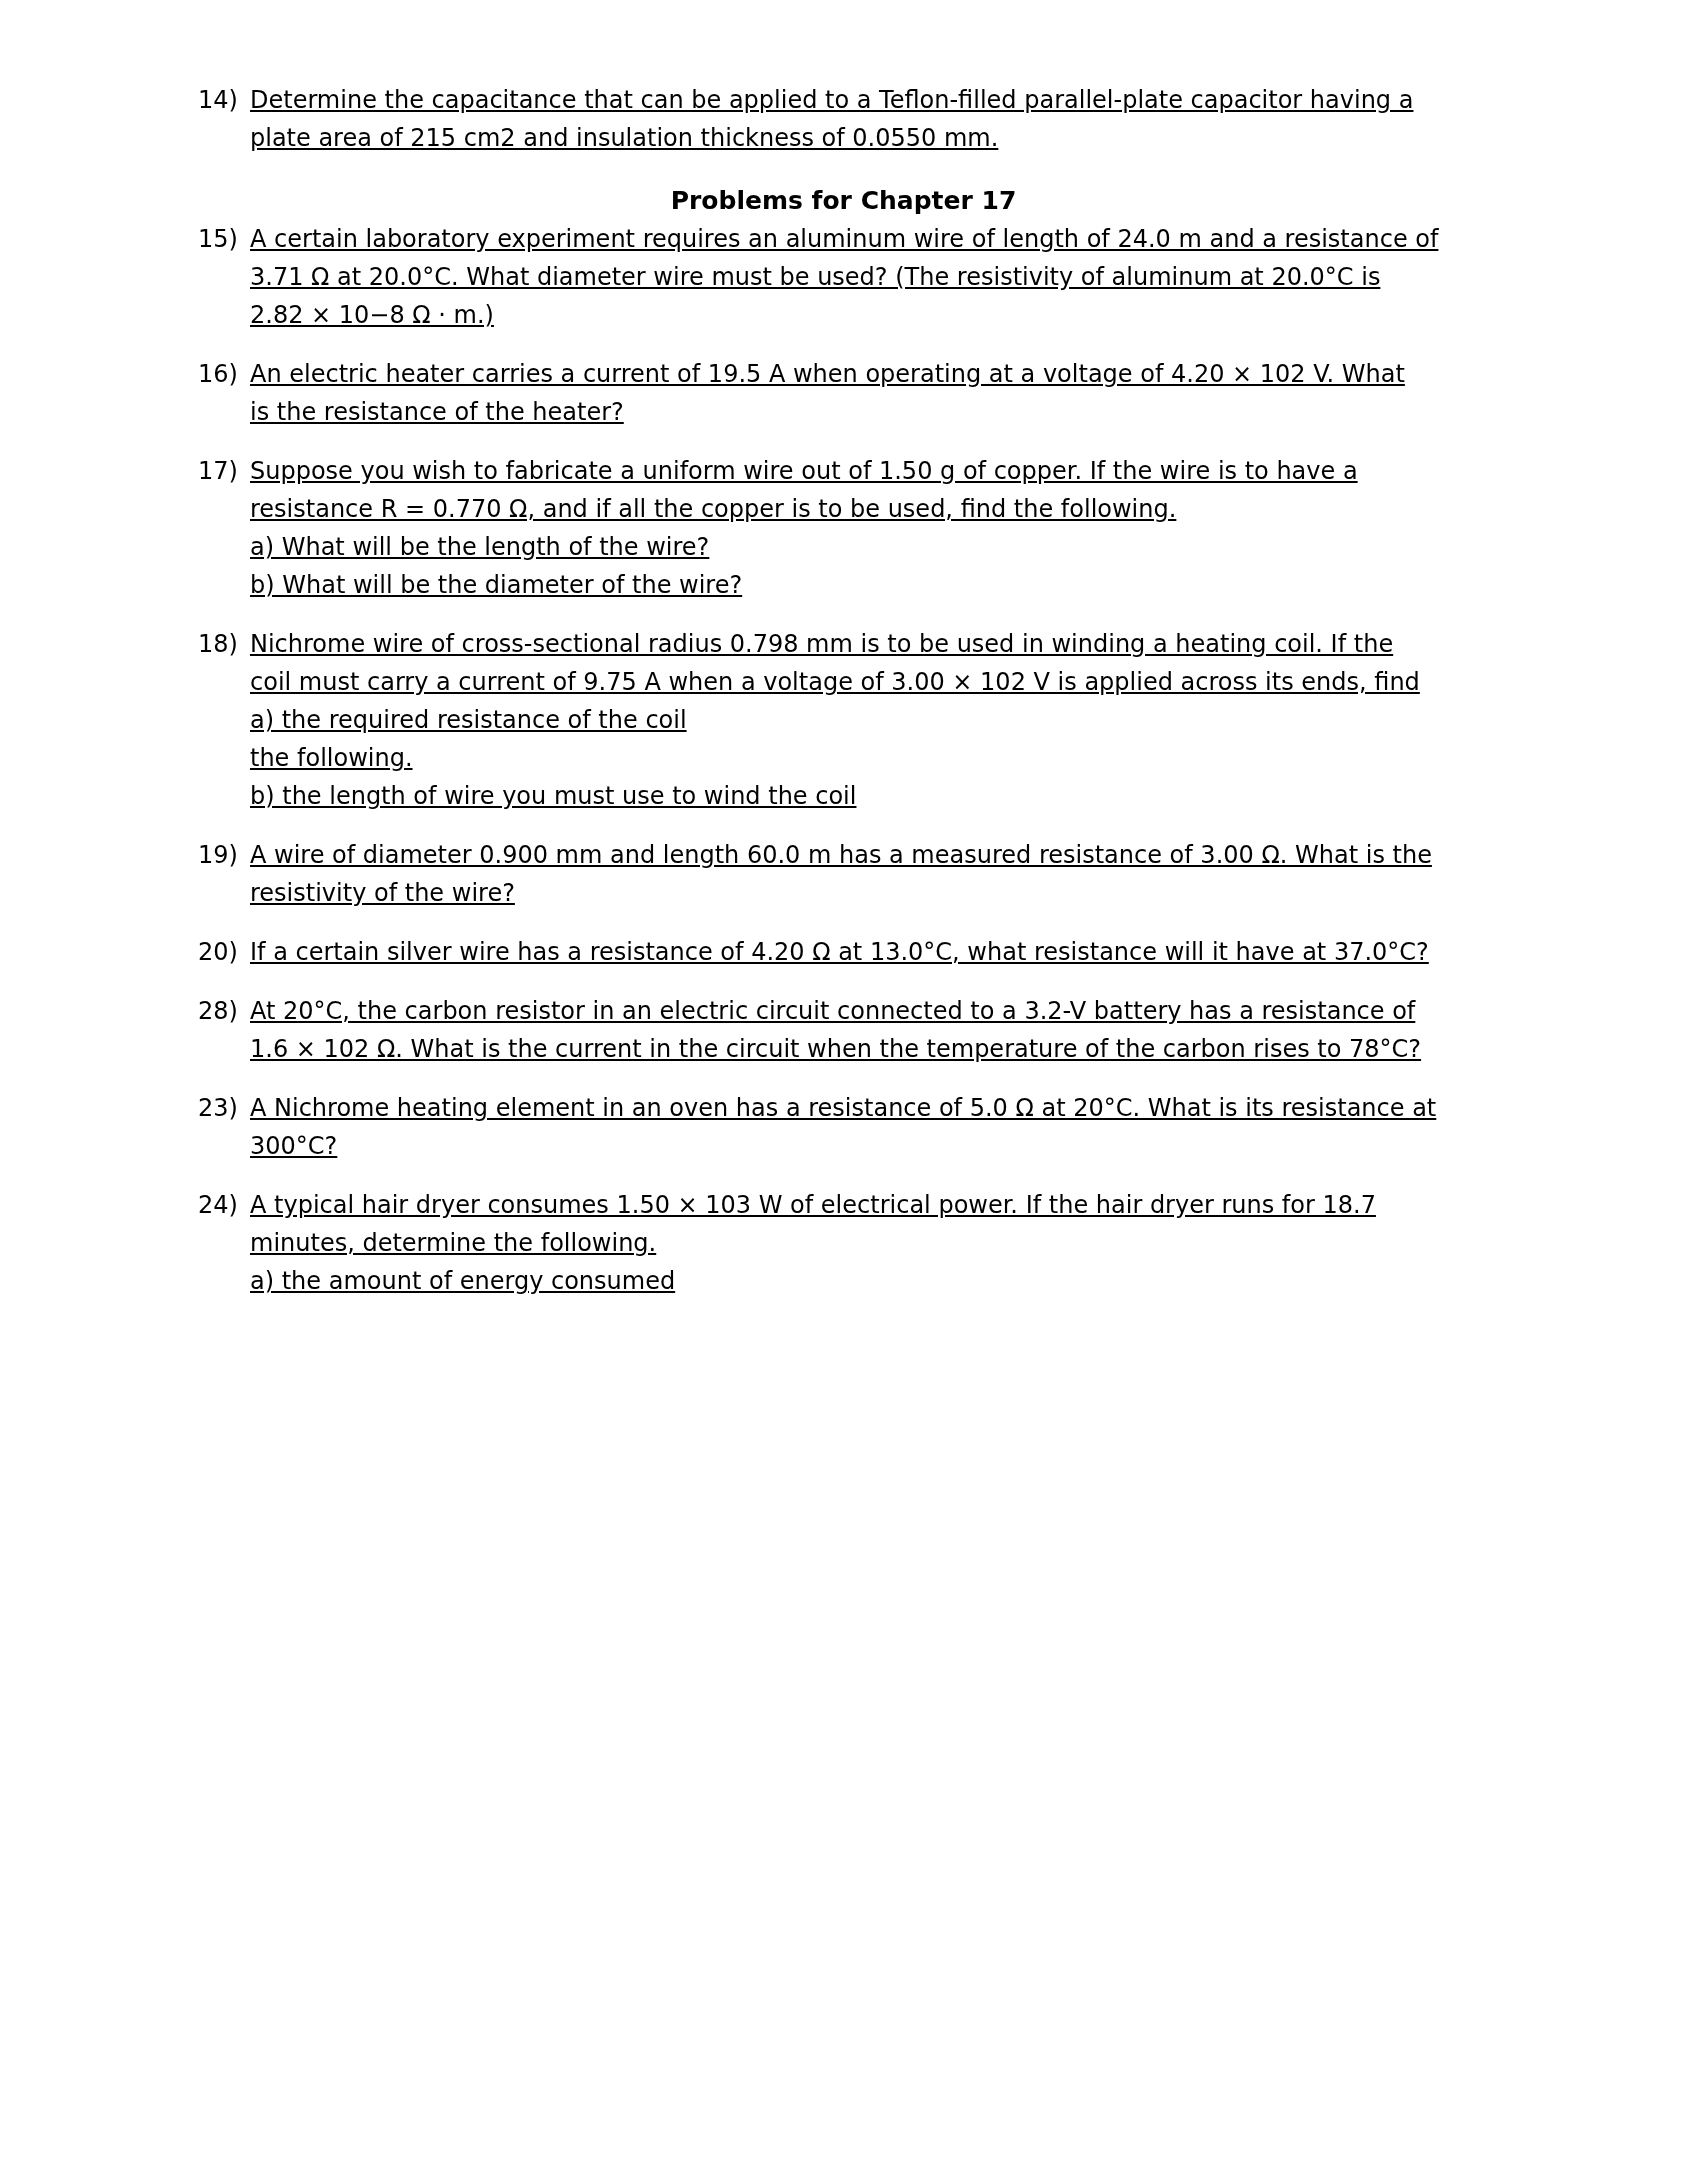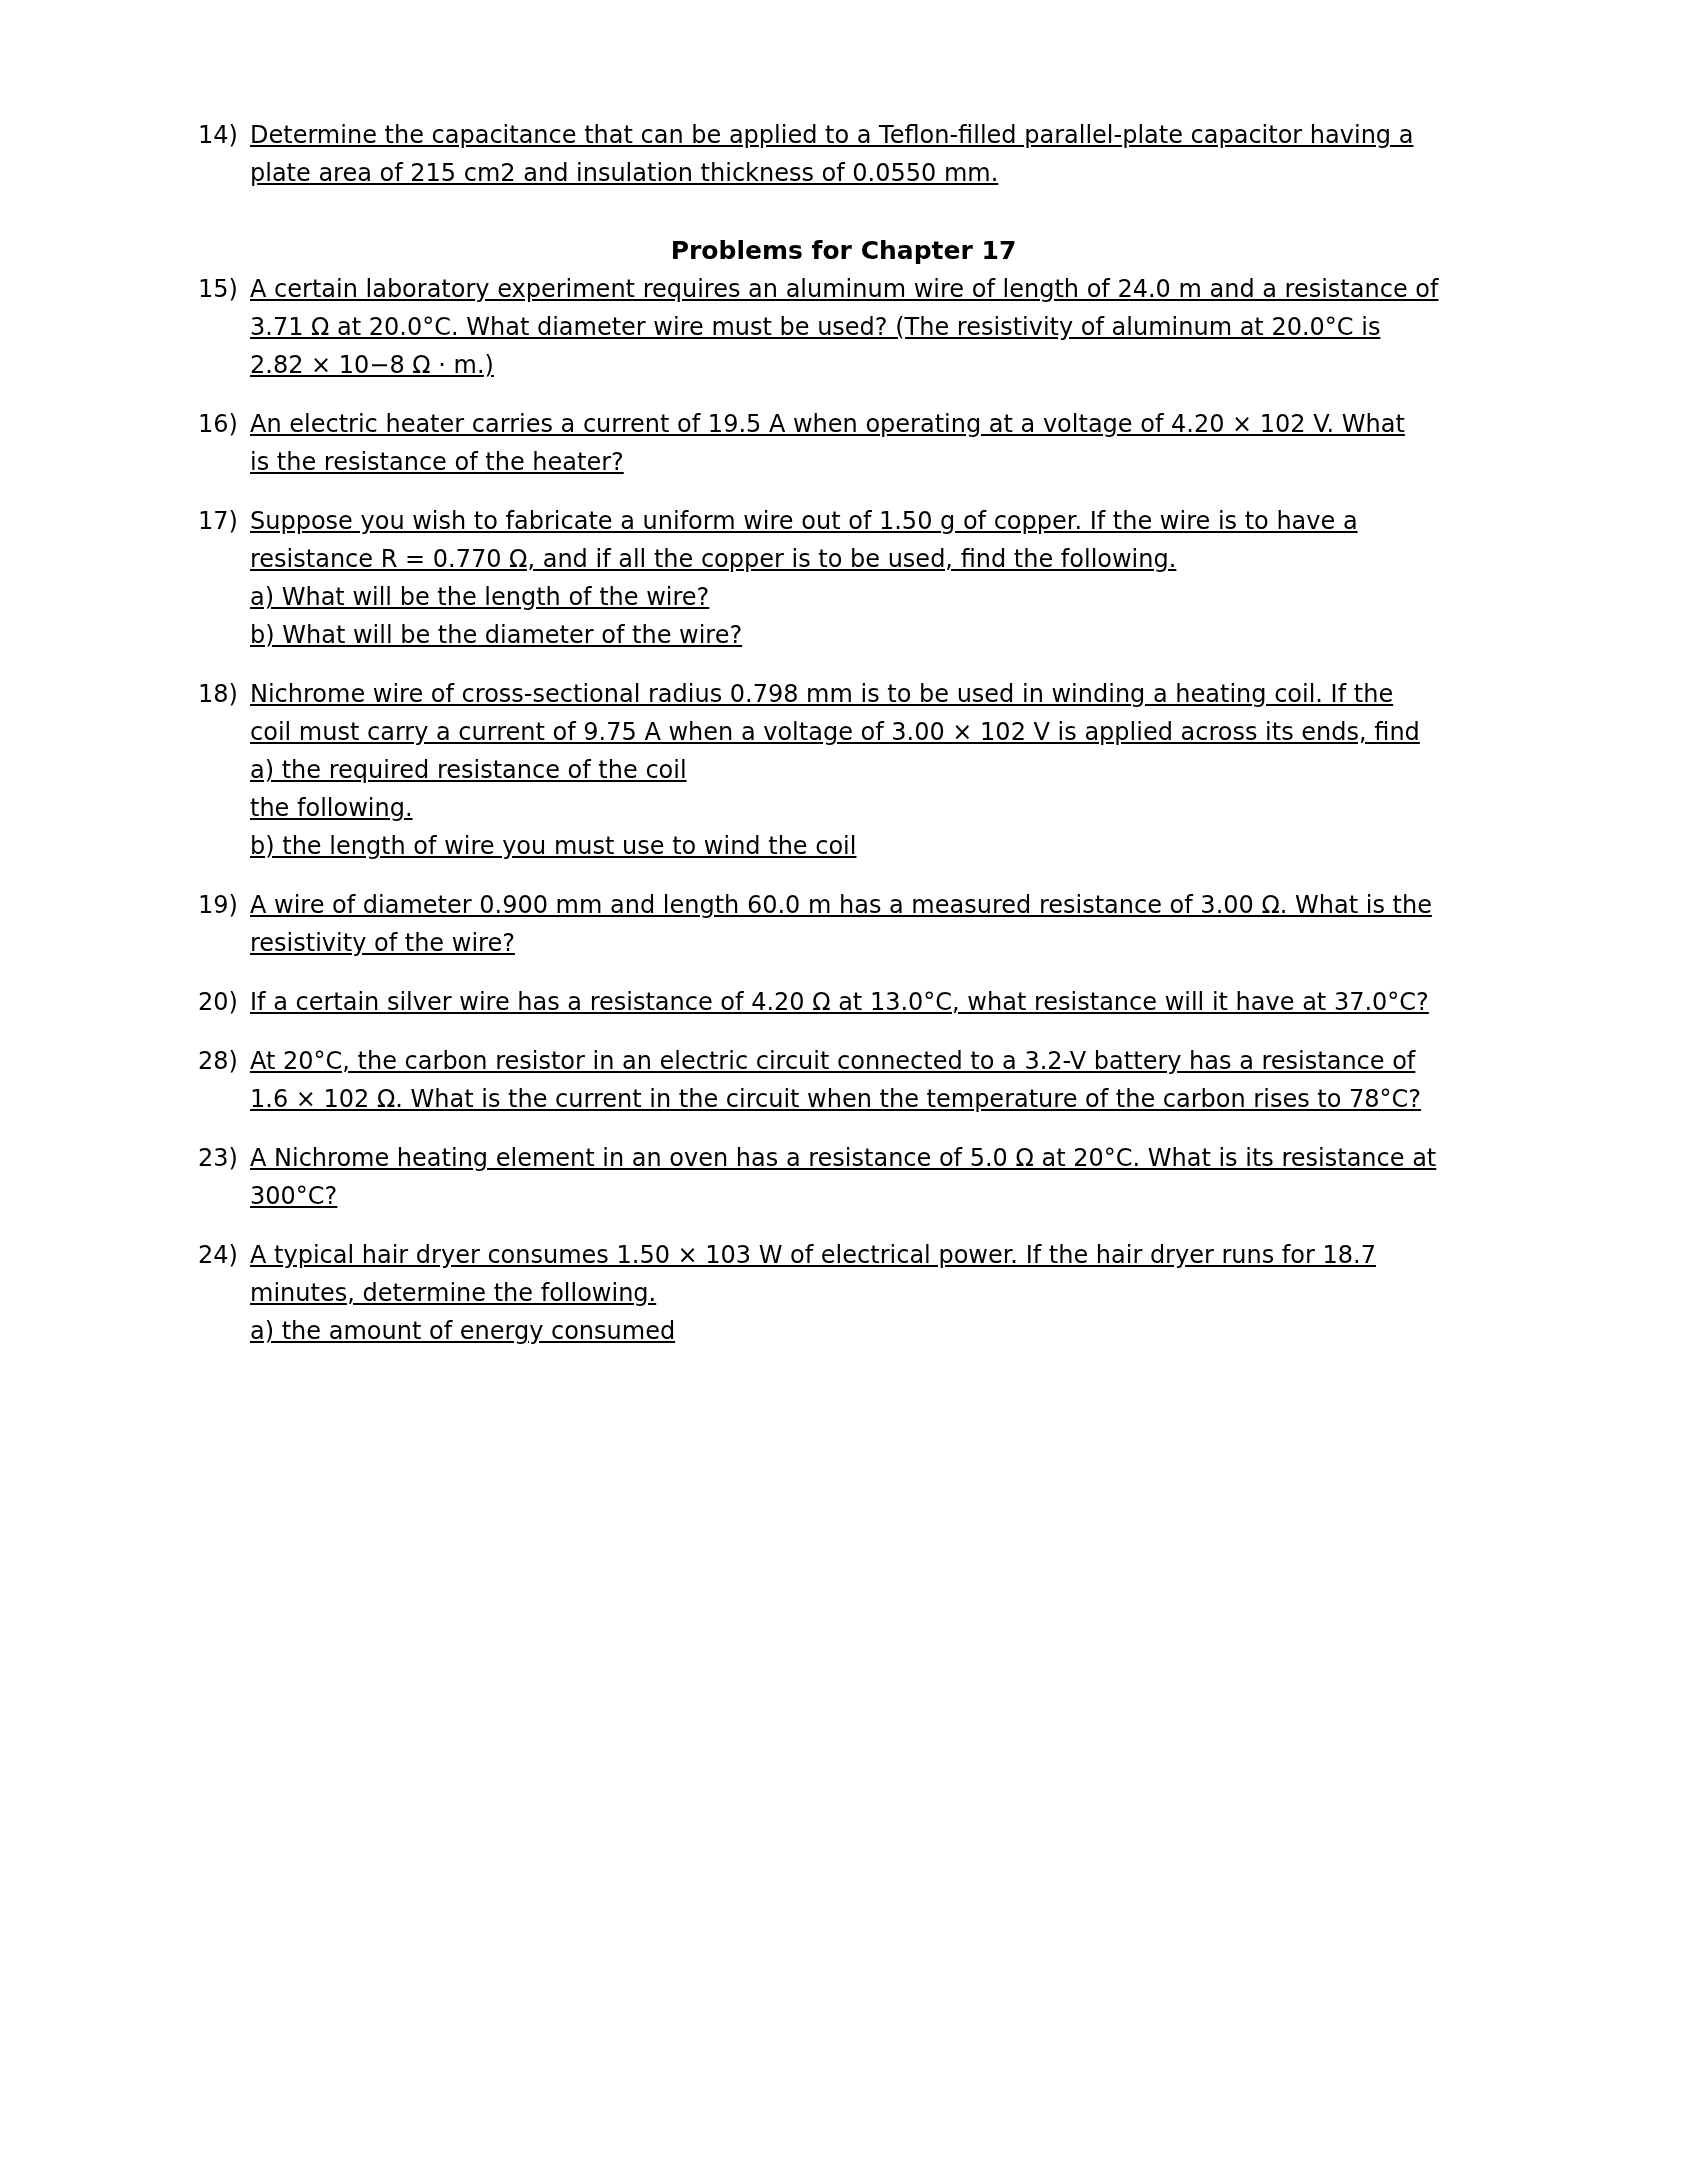--- a/index.html
+++ b/index.html
@@ -5,21 +5,21 @@
   html, body {
     margin: 0;
     padding: 0;
     background: #e8e8e8;
   }
   .page {
     width: 1687px;
     height: 2183px;
     background: #ffffff;
     box-sizing: border-box;
-    padding: 116px 198px 0 198px;
+    padding: 81px 198px 0 198px;
     font-family: "DejaVu Sans", "Liberation Sans", sans-serif;
     font-size: 24px;
     line-height: 38px;
     color: #000000;
     overflow: hidden;
   }
   .problem {
     display: flex;
     margin-bottom: 21px;
   }
@@ -33,21 +33,21 @@
     text-decoration: underline;
   }
   .line {
     white-space: nowrap;
   }
   .heading {
     text-align: center;
     font-weight: bold;
     font-size: 25px;
     line-height: 38px;
-    margin: 40px 0 0 0;
+    margin: 25px 0 0 0;
   }
 </style>
 </head>
 <body>
 
 <div class="page">
 
   <div class="problem">
     <span class="num">14)</span>
     <div class="body">

